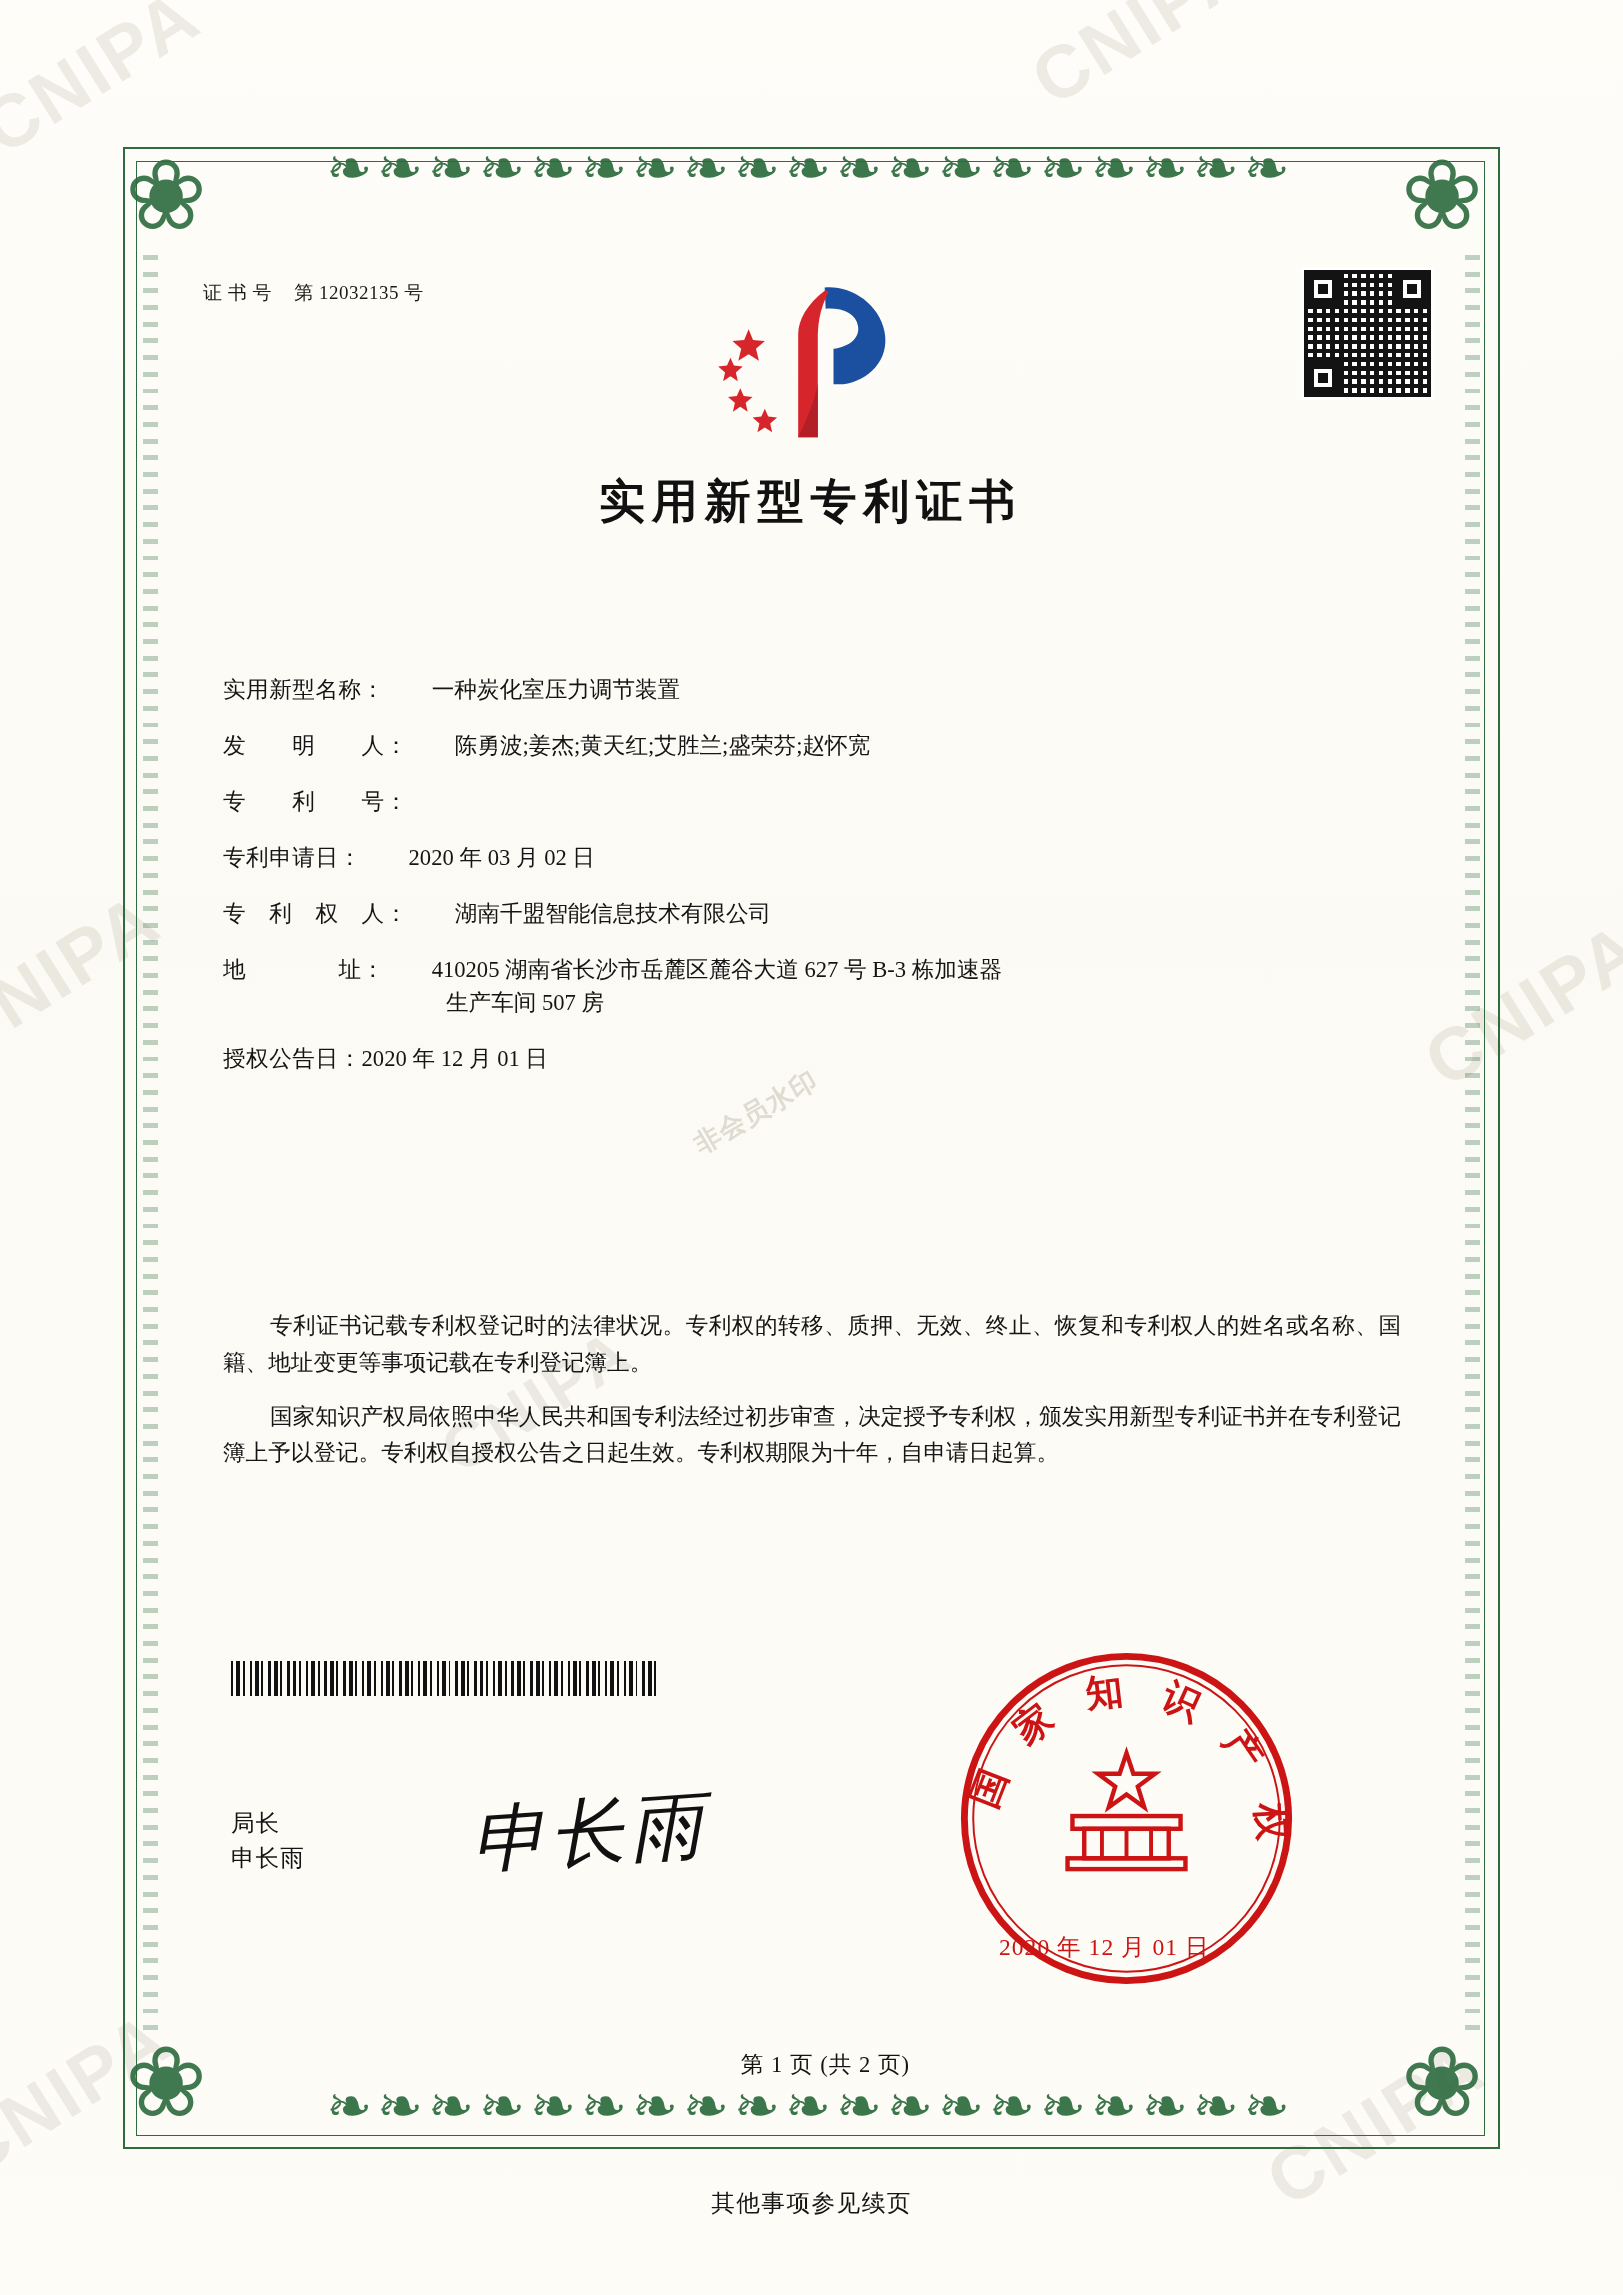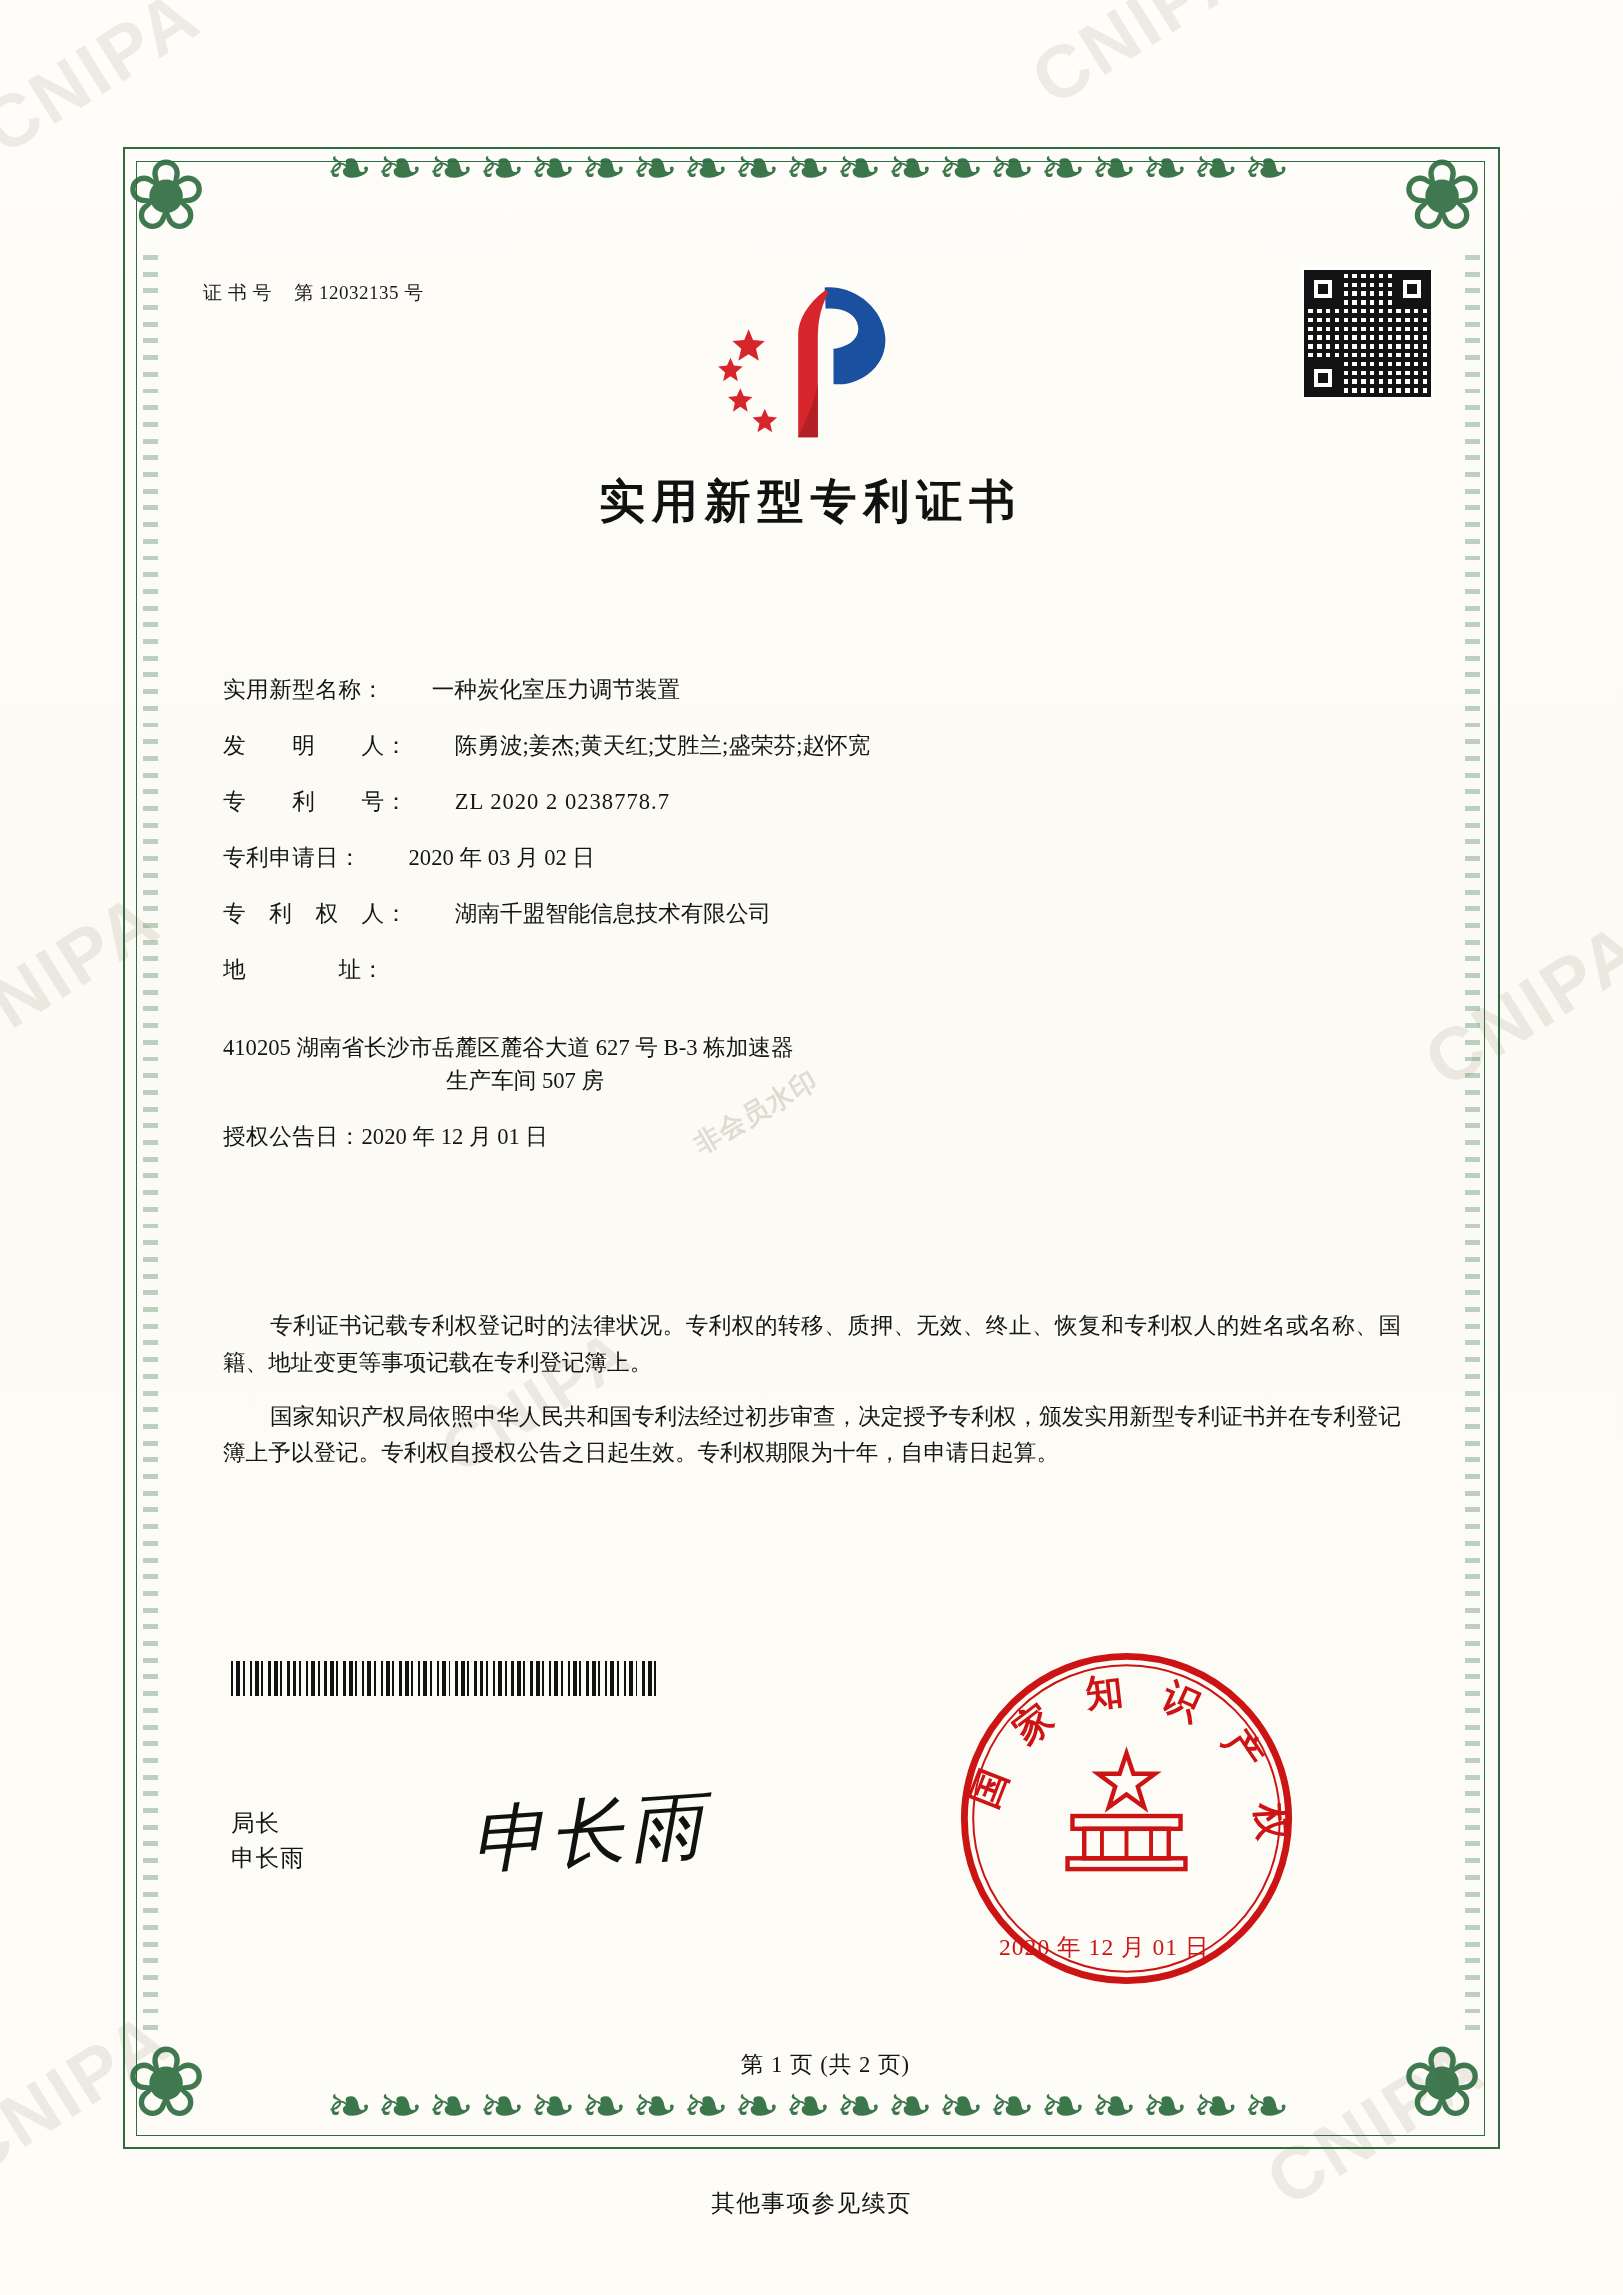--- a/index.html
+++ b/index.html
@@ -387,35 +387,34 @@
       <span class="fval">一种炭化室压力调节装置</span>
     </div>
 
     <div class="frow">
       <span class="flabel">发　　明　　人：</span>
       <span class="fval">陈勇波;姜杰;黄天红;艾胜兰;盛荣芬;赵怀宽</span>
     </div>
 
     <div class="frow">
       <span class="flabel">专　　利　　号：</span>
-      <span class="fval mono">ZL 2020 2 0238778.7</span>
     </div>
 
     <div class="frow">
       <span class="flabel">专利申请日：</span>
       <span class="fval">2020 年 03 月 02 日</span>
     </div>
 
     <div class="frow">
       <span class="flabel">专　利　权　人：</span>
       <span class="fval">湖南千盟智能信息技术有限公司</span>
     </div>
 
     <div style="margin-bottom:25.5px;">
-      <div class="frow" style="margin-bottom:0;flex-direction:column;">
+      <div class="frow" style="margin-bottom:0;">
         <span class="flabel">地　　　　址：</span>
         <span class="fval">410205 湖南省长沙市岳麓区麓谷大道 627 号 B-3 栋加速器</span>
       </div>
       <div class="addr-second">生产车间 507 房</div>
     </div>
 
     <div class="frow two-col">
       <span class="c1">
         <span class="flabel">授权公告日：</span>
         <span>2020 年 12 月 01 日</span>

